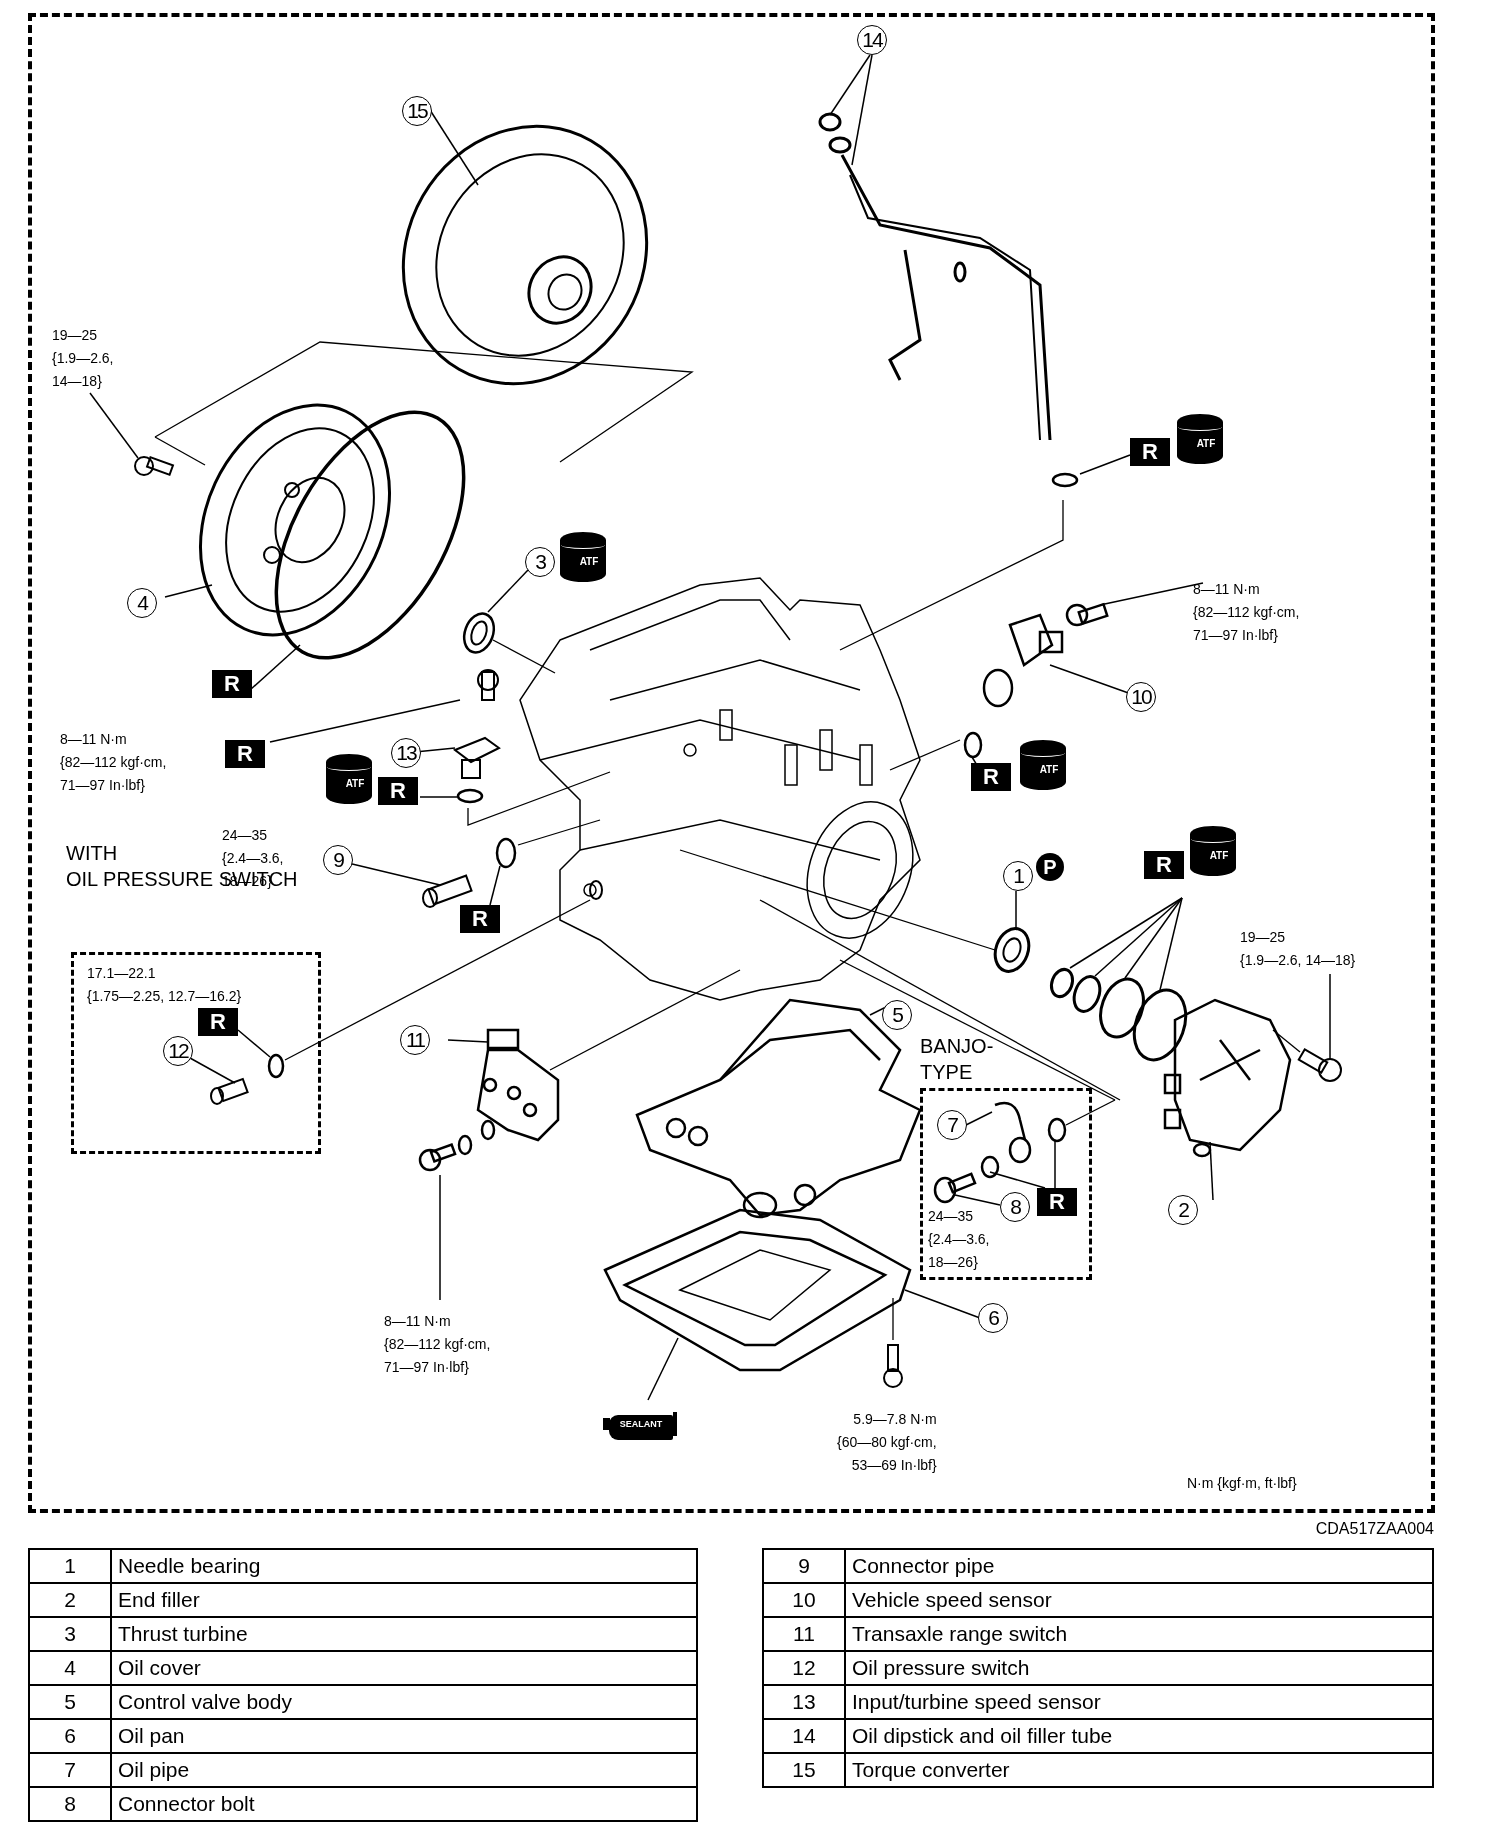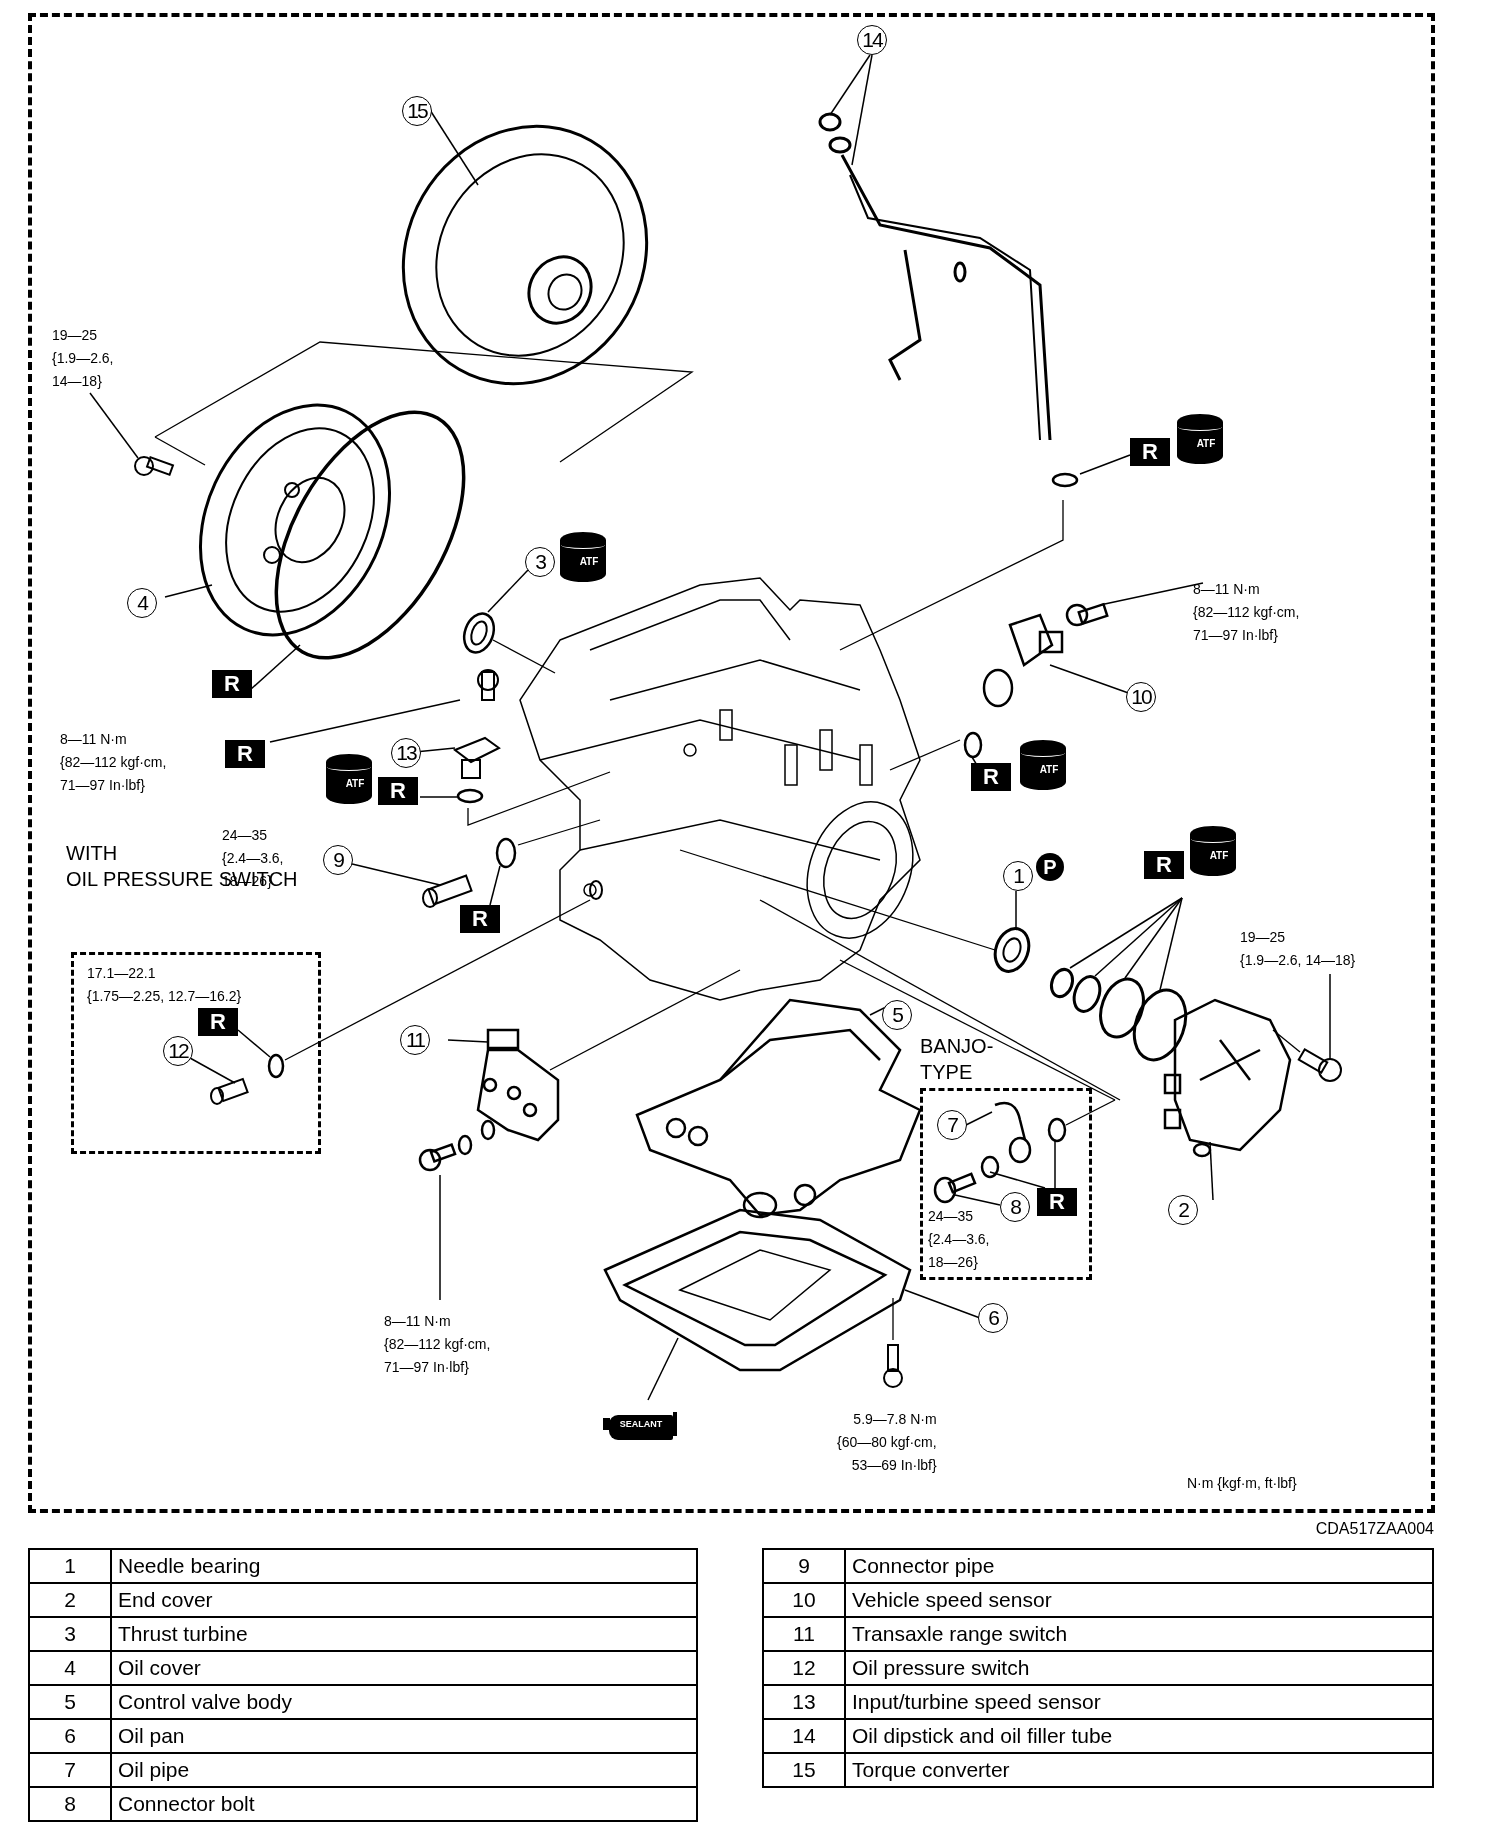--- a/index.html
+++ b/index.html
@@ -335,21 +335,21 @@
 </div>
 
 <table class="legend" style="left:28px;top:1548px;width:670px;">
   <tbody id="legend-left">
       <tr>
         <td class="num">1</td>
         <td>Needle bearing</td>
       </tr>
       <tr>
         <td class="num">2</td>
-        <td>End cover</td>
+        <td>End filler</td>
       </tr>
       <tr>
         <td class="num">3</td>
         <td>Thrust turbine</td>
       </tr>
       <tr>
         <td class="num">4</td>
         <td>Oil cover</td>
       </tr>
       <tr>

